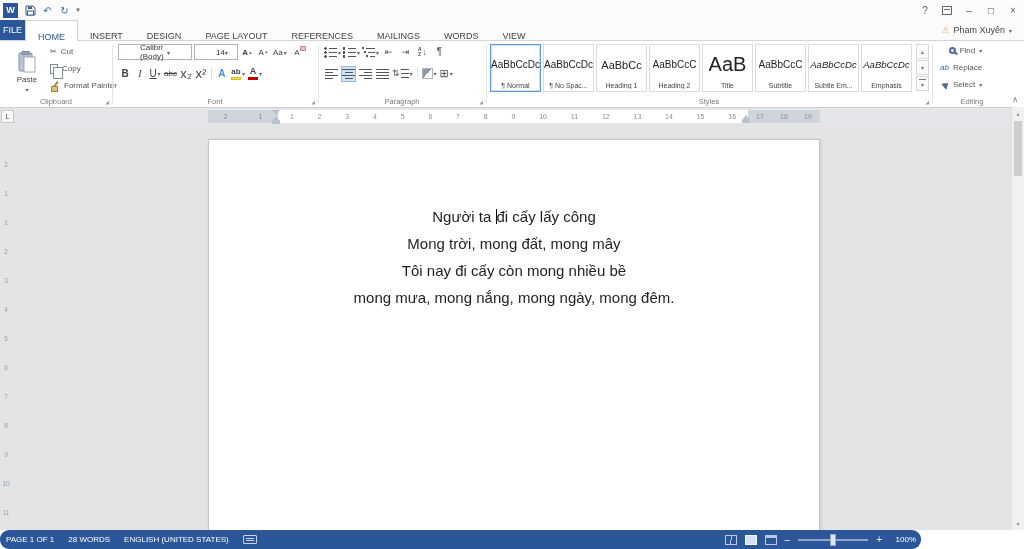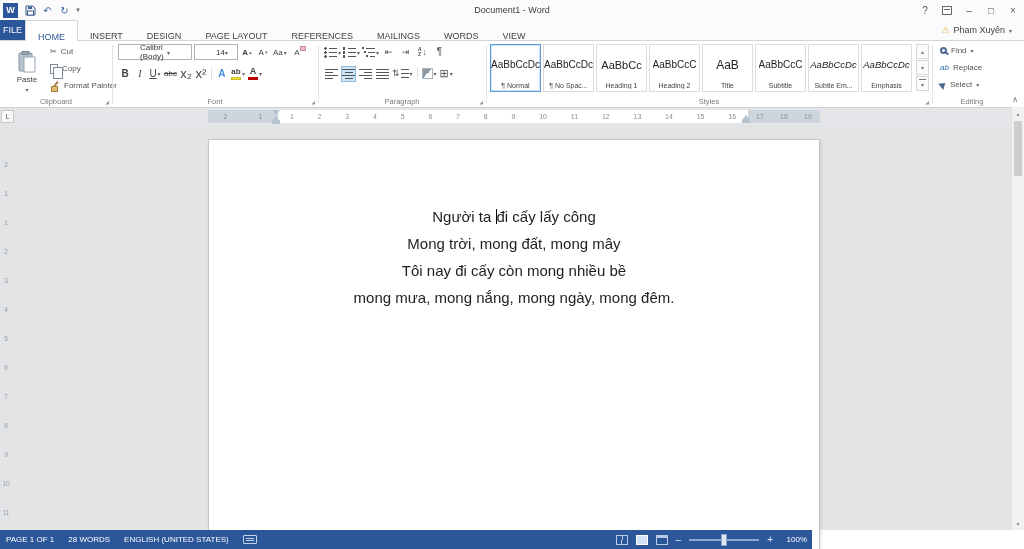--- a/index.html
+++ b/index.html
@@ -98,28 +98,28 @@
   .glyph-sm { font-size:9px; color:#555; line-height:1; }
   .glyph-borders { font-size:11px; color:#555; line-height:1; }
 
   
   .cards { position:absolute; left:4px; top:3px; display:flex; gap:2px; }
   .card { width:51px; height:48px; background:#fff; border:1px solid #dcdcdc; display:flex; flex-direction:column; align-items:center; justify-content:center; padding:2px 6px; overflow:hidden; }
   .card.sel { border:1px solid #5b9bd5; box-shadow:inset 0 0 0 1px #cfe4f5; }
   .card .prev { flex:1; display:flex; align-items:center; white-space:nowrap; overflow:hidden; color:#222; }
   .card .nm { font-size:7px; color:#444; white-space:nowrap; overflow:hidden; }
   .p-normal { font-size:10px; } .p-h1 { color:#2e74b5; font-size:11px; } .p-h2 { color:#2e74b5; font-size:10px; }
-  .p-title { font-size:12px; } .p-sub { color:#666; font-size:10px; }
+  .p-title { font-size:20px; } .p-sub { color:#666; font-size:10px; }
   .p-subtle { color:#808080; font-style:italic; font-size:9.5px; } .p-emph { font-style:italic; color:#444; font-size:9.5px; }
   .gallery-ctl { position:absolute; right:3px; top:3px; width:13px; display:flex; flex-direction:column; gap:1px; }
   .gbtn { height:15px; border:1px solid #d8d8d8; background:#fbfbfb; font-size:6px; color:#777; display:flex; align-items:center; justify-content:center; flex-direction:column; }
   .gbtn .morebar { width:7px; height:1px; background:#777; margin-bottom:1px; }
 
   
-  .edit-rows { position:absolute; left:8px; top:3px; display:flex; flex-direction:column; gap:4px; }
+  .edit-rows { position:absolute; left:8px; top:3px; display:flex; flex-direction:column; gap:4px;align-items:flex-end; }
   .edit-row { display:flex; align-items:center; gap:4px; color:#555; height:13px; white-space:nowrap; }
   .i-find { width:7px; height:7px; border:2px solid #4f6b95; border-radius:50%; position:relative; display:inline-block; }
   .i-find::after { content:""; position:absolute; width:5px; height:2px; background:#4f6b95; right:-4px; bottom:-2px; transform:rotate(40deg); }
   .i-replace { color:#2f6fb8; font-style:italic; font-size:8px; }
   .i-select { width:0; height:0; border-left:6px solid #4f6b95; border-top:4px solid transparent; border-bottom:4px solid transparent; transform:rotate(-40deg); display:inline-block; }
 
   
   .ruler { position:absolute; top:108px; left:0; width:1024px; height:17px; background:#e4e6e9; font-size:7px; color:#8a8f96; }
   .ruler-margin { position:absolute; top:2px; height:13px; background:#ced5dc; }
   .ruler-white { position:absolute; top:2px; height:13px; background:#fff; }
@@ -138,21 +138,21 @@
   .doc-text p { line-height:18px; margin-bottom:9px; }
   .caret { display:inline-block; width:1px; height:15px; background:#000; vertical-align:-2px; }
   .vruler { position:absolute; left:1px; top:25px; width:10px; display:flex; flex-direction:column; font-size:6.5px; color:#98a0a8; text-align:center; }
   .vruler span { height:29px; line-height:29px; }
   .scrollbar { position:absolute; left:1011px; top:-18px; width:13px; height:423px; background:#f1f1f2; border-left:1px solid #e0e0e0; }
   .sb-arrow { height:13px; display:flex; align-items:center; justify-content:center; font-size:6px; color:#8c8c8c; }
   .sb-arrow.bottom { position:absolute; bottom:0; left:0; right:0; }
   .sb-thumb { position:absolute; left:2px; right:2px; top:14px; height:55px; background:#cdcdcd; }
 
   
-  .statusbar { position:absolute; top:530px; left:0; width:812px; height:19px; background:#2b579a; color:#fff; font-size:8px; display:flex; align-items:center; }
+  .statusbar { position:absolute; top:530px; left:0; width:921px; height:19px; background:#2b579a; color:#fff; font-size:8px; display:flex; align-items:center;border-radius:9px; }
   .sb-left { display:flex; align-items:center; gap:14px; padding-left:6px; }
   .i-kbd { width:14px; height:9px; border:1px solid #c6d3ee; border-radius:1px; position:relative; display:inline-block; }
   .i-kbd::before { content:""; position:absolute; left:2px; top:2px; right:2px; height:1px; background:#c6d3ee; box-shadow:0 2px 0 #c6d3ee; }
   .sb-right { position:absolute; right:5px; top:0; bottom:0; display:flex; align-items:center; gap:8px; }
   .vi { width:12px; height:10px; border:1px solid #b9c9e8; display:inline-block; }
   .vi-read { background:linear-gradient(105deg, transparent 46%, #b9c9e8 46%, #b9c9e8 54%, transparent 54%); }
   .vi-print { background:#d4e1f5; border-color:#fff; }
   .vi-web { background:linear-gradient(#b9c9e8 0 2px, transparent 2px); }
   .zctl { font-size:10px; color:#e8eef7; }
   .ztrack { width:70px; height:2px; background:#8fa6cf; position:relative; }
@@ -170,21 +170,20 @@
     <span class="qat-btn">
       <svg width="11" height="11" viewBox="0 0 11 11">
           <path d="M1 1h7l2 2v7H1z" fill="#eef2f8" stroke="#41618f"></path>
           <rect x="3" y="1.5" width="4" height="2.5" fill="#41618f"></rect>
           <rect x="2.5" y="6" width="6" height="4" fill="#fff" stroke="#41618f"></rect>
         </svg>
     </span>
     <span class="qat-btn">↶</span>
     <span class="qat-btn">↻</span>
     <span class="qat-btn qat-dd">▾</span>
-    <div class="tb-title">Document1 - Word</div>
     <div class="tb-right">
       <span class="tb-btn">?</span>
       <span class="tb-btn">
           <span class="ribbon-opt-icon"></span>
         </span>
       <span class="tb-btn">–</span>
       <span class="tb-btn">□</span>
       <span class="tb-btn">×</span>
     </div>
   </div>

